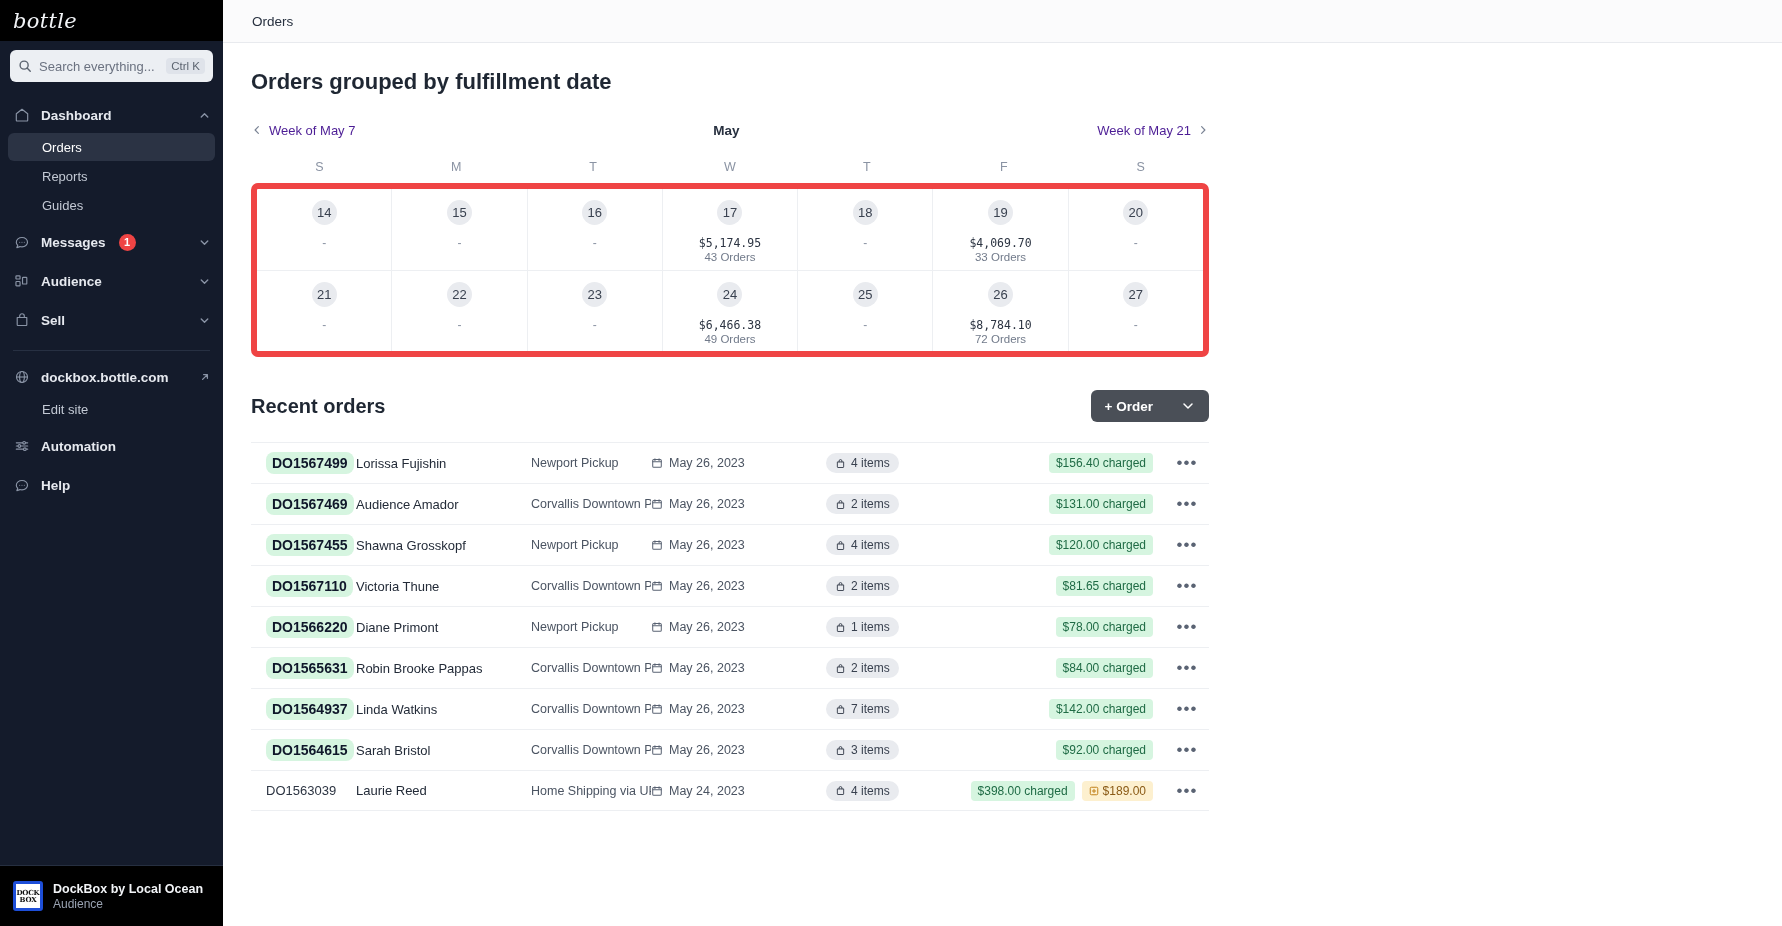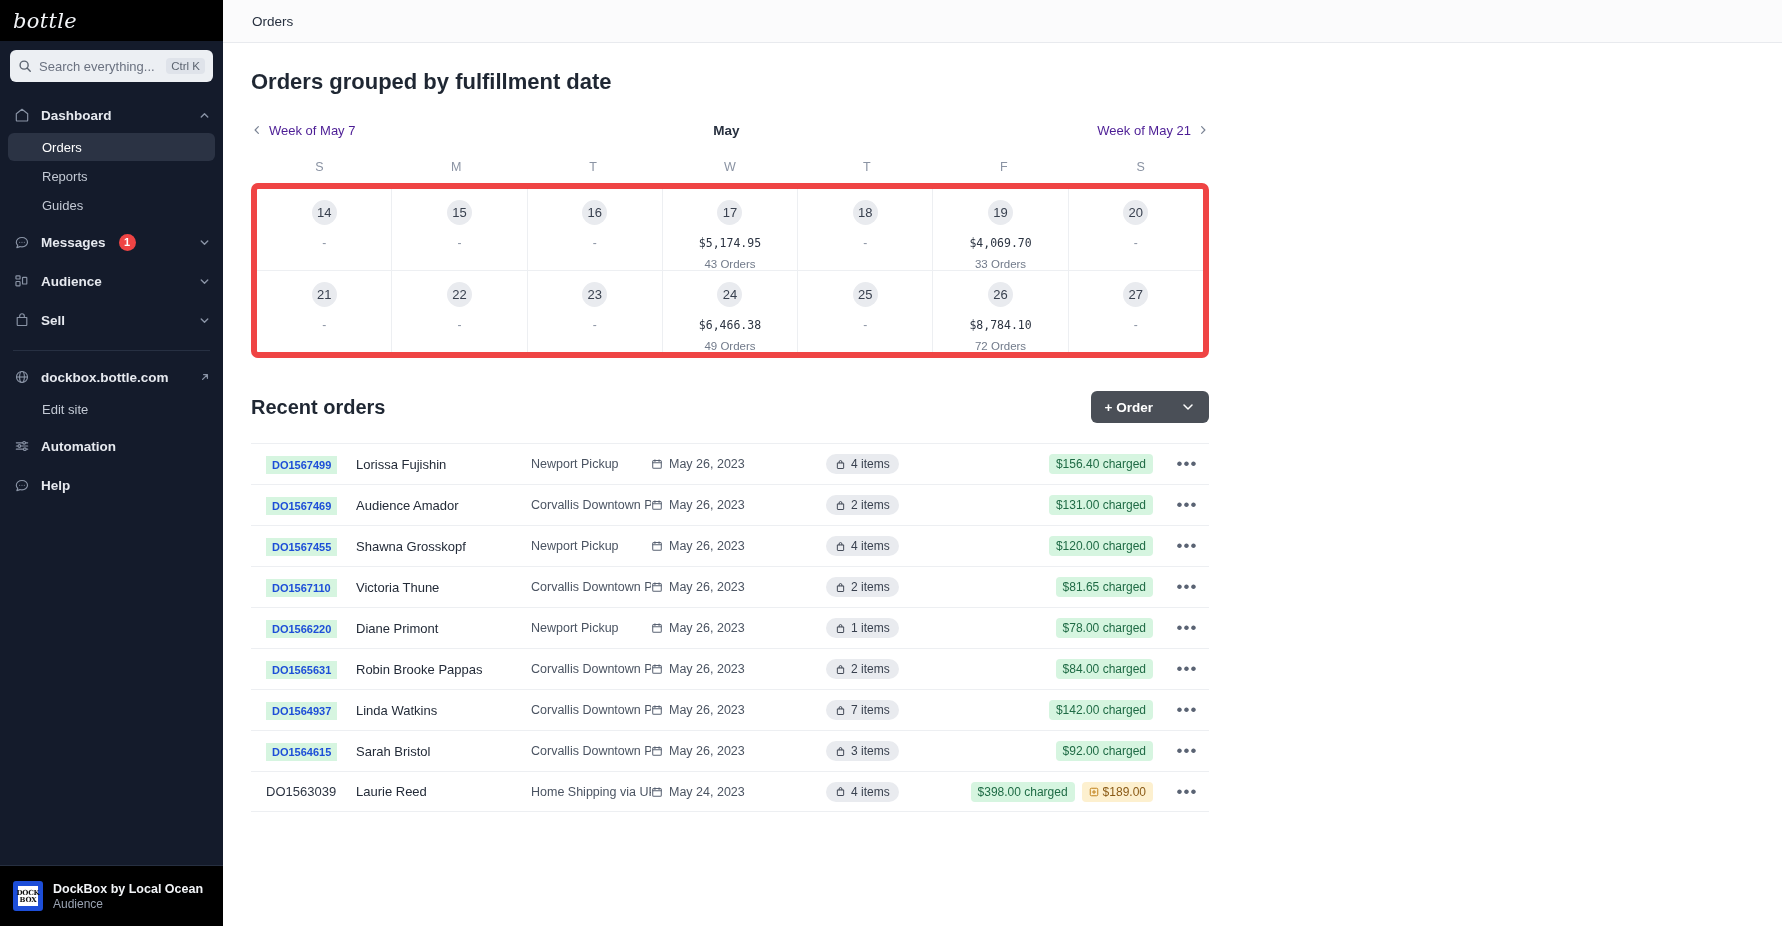--- a/index.html
+++ b/index.html
@@ -66,21 +66,21 @@
     border-top: 1px solid #262f40;
     background: #000000;
     padding: 10px 13px; display: flex; align-items: center; gap: 10px;
     height: 61px;
   }
   .acct-logo {
     width: 30px; height: 30px; background: #ffffff; border-radius: 3px;
     display: flex; align-items: center; justify-content: center;
     font-family: "DejaVu Serif", serif; font-size: 7px; font-weight: bold;
     color: #111; line-height: 7px; text-align: center; flex-direction: column;
-    letter-spacing: -0.2px; border: 5px solid #1d4ed8;
+    letter-spacing: -0.2px; border: 3px solid #1d4ed8;
   }
   .acct-name { font-size: 12.5px; font-weight: bold; color: #f2f4f7; }
   .acct-sub { font-size: 12px; color: #9aa3b2; margin-top: 1px; }
 
   
   .main { flex: 1; height: 926px; background: #fff; overflow: hidden; position: relative; }
   .topbar {
     height: 43px; border-bottom: 1px solid #e8eaee;
     display: flex; align-items: center; padding-left: 29px;
     background: #fbfbfc;
@@ -112,21 +112,21 @@
   .daynum {
     width: 25px; height: 25px; border-radius: 50%;
     background: #e9ebef; color: #39414f;
     display: flex; align-items: center; justify-content: center;
     font-size: 13px;
   }
   .cell .amt {
     margin-top: 11px; font-family: "DejaVu Sans Mono", monospace;
     font-size: 11.5px; color: #2c3442;
   }
-  .cell .ord { margin-top: 8px; font-size: 11.5px; color: #717a8a; }
+  .cell .ord { margin-top: 1px; font-size: 11.5px; color: #717a8a; }
   .cell .dash { margin-top: 11px; font-size: 12px; color: #8a93a3; }
 
   
   .ro-head {
     width: 958px; margin-left: 28px; margin-top: 33px;
     display: flex; align-items: center;
   }
   .ro-title { font-size: 20px; font-weight: bold; color: #1f2733; flex: 1; }
   .order-btn {
     background: #4a4f57; color: #fff; border: none; border-radius: 6px;
@@ -135,22 +135,22 @@
     font-family: "Liberation Sans", sans-serif;
   }
   .orders-table { width: 958px; margin-left: 28px; margin-top: 20px; }
   .order-row {
     display: flex; align-items: center; height: 41px;
     border-top: 1px solid #edeff2; font-size: 13px; color: #2c3442;
   }
   .order-row:last-child { border-bottom: 1px solid #edeff2; }
   .c-id { width: 105px; padding-left: 15px; }
   .id-pill {
-    background: #d6f5e0; color: #1d4ed8; border-radius: 0;
-    padding: 3px 6px; font-size: 11px; font-weight: bold;
+    background: #d6f5e0; color: #0f172a; border-radius: 8px;
+    padding: 3px 6px; font-size: 14px; font-weight: bold;
   }
   .id-plain { color: #2c3442; font-size: 13px; }
   .c-name { width: 175px; font-size: 13px; color: #232b38; }
   .c-loc { width: 120px; font-size: 12.5px; color: #4b5462; overflow: hidden; white-space: nowrap; }
   .c-date { width: 175px; font-size: 12.5px; color: #4b5462; display: flex; align-items: center; gap: 6px; }
   .c-items { width: 140px; }
   .items-pill {
     background: #e9ebef; color: #39414f; border-radius: 11px;
     padding: 3px 9px; font-size: 12px; display: inline-flex; align-items: center; gap: 5px;
   }

